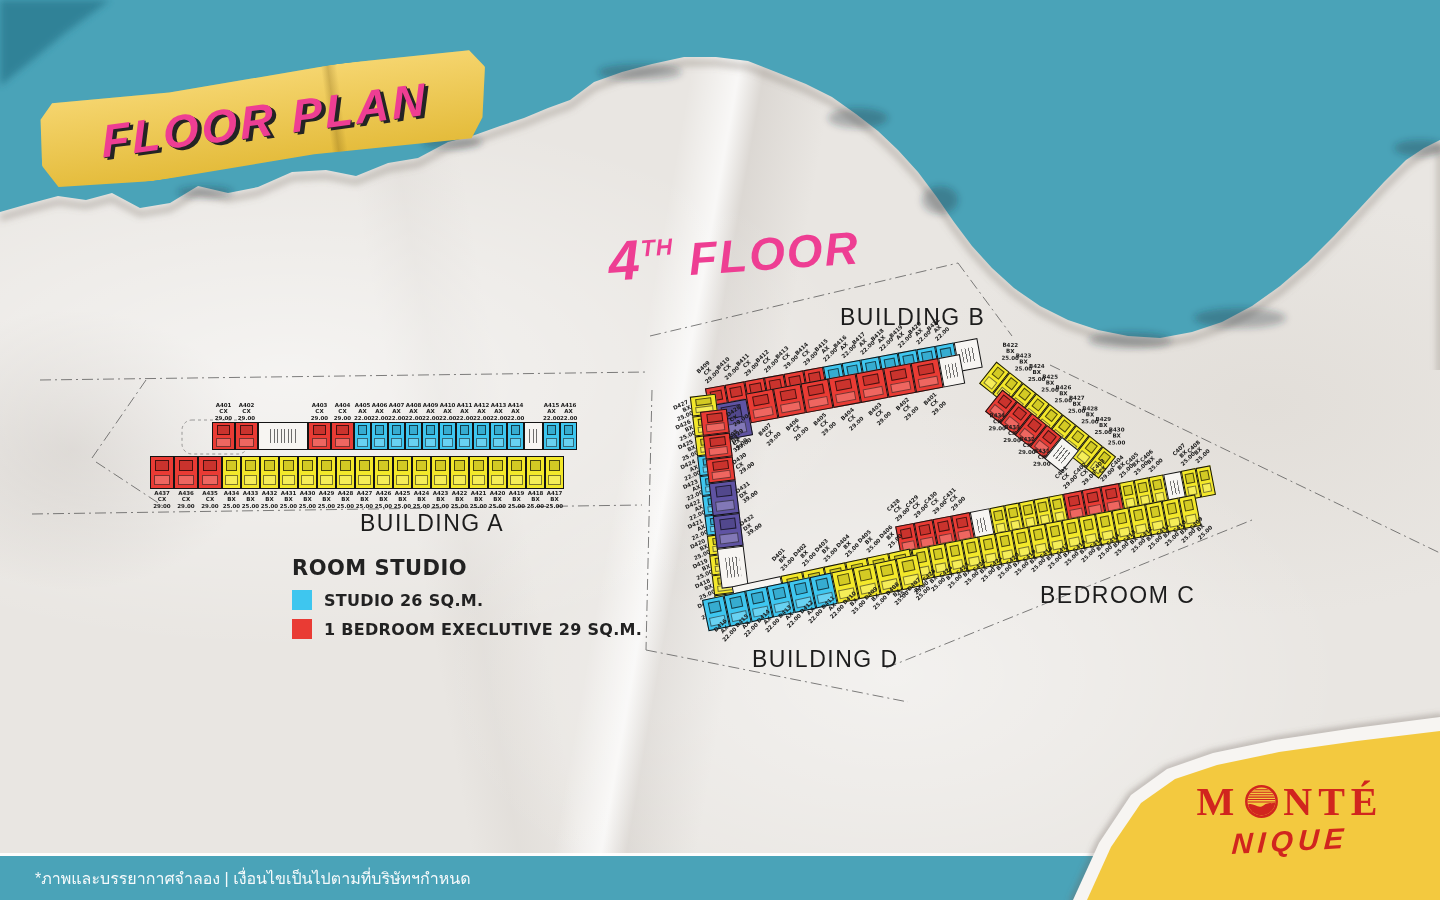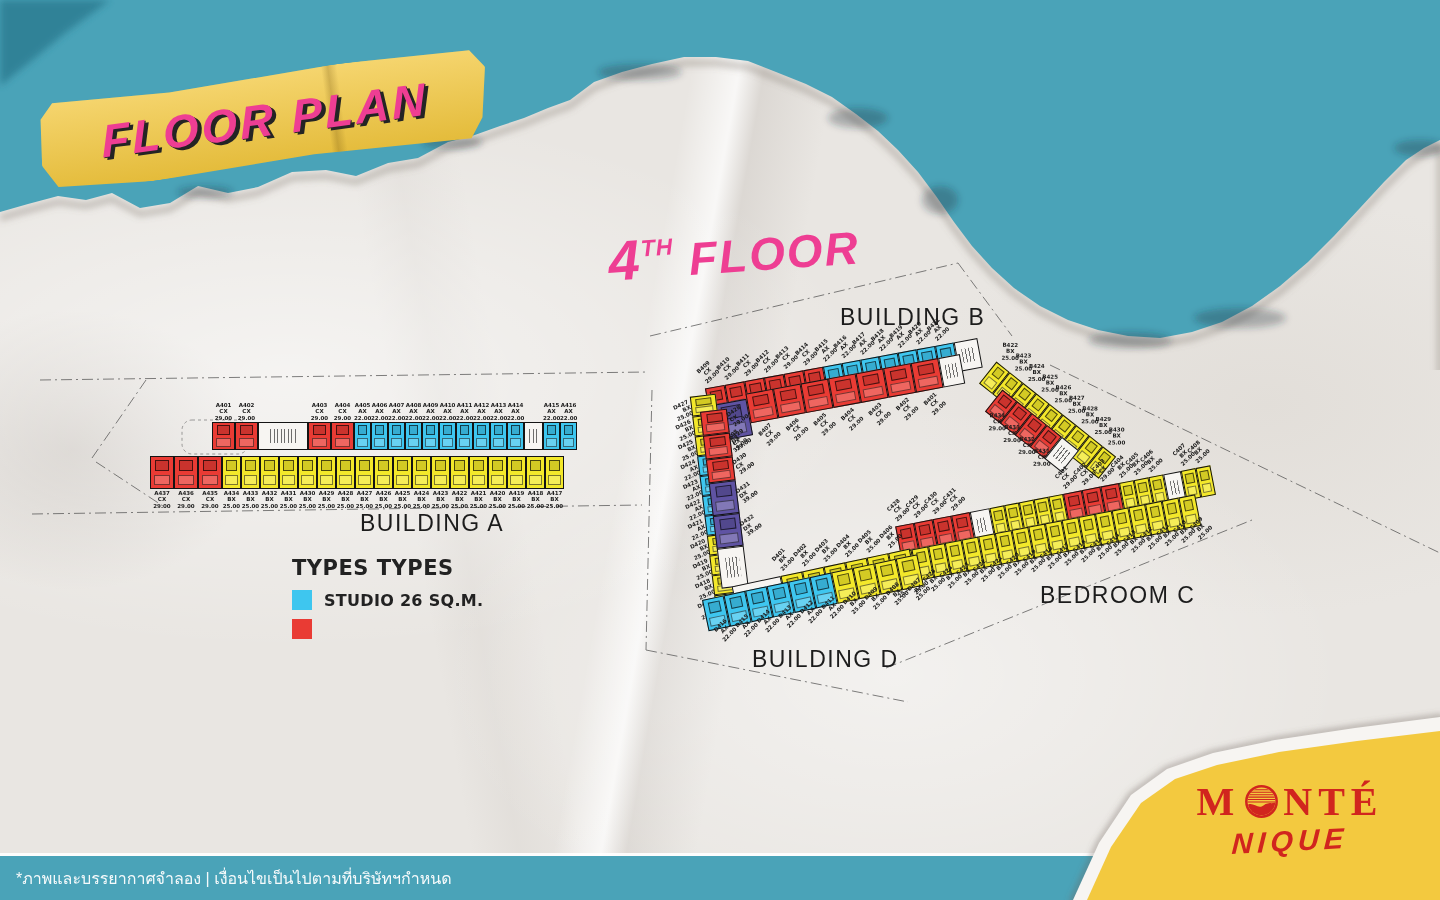--- a/index.html
+++ b/index.html
@@ -62,21 +62,21 @@
   #dashes{position:absolute;left:0;top:0;z-index:3;pointer-events:none;}
   
   #legend{position:absolute;left:292px;top:556px;z-index:5;}
   #legend .lt-title{font:800 21px "DejaVu Sans",sans-serif;color:#222;letter-spacing:.5px;margin-bottom:10px;}
   #legend .li{display:flex;align-items:center;margin-bottom:9px;}
   #legend .sw{width:20px;height:20px;margin-right:12px;flex:none;}
   #legend .ln{font:800 16px "DejaVu Sans",sans-serif;color:#222;letter-spacing:.3px;}
   
   #footer{position:absolute;left:0;top:856px;width:1440px;height:44px;background:#4AA3B8;z-index:6;
     box-shadow:0 -3px 0 rgba(255,255,255,.9);display:flex;align-items:center;}
-  #footer .ft{color:#fff;font:400 16px "Liberation Sans",sans-serif;margin-left:16px;opacity:.95;}
+  #footer .ft{color:#fff;font:400 16px "Liberation Sans",sans-serif;margin-left:35px;opacity:.95;}
   
   #corner{position:absolute;left:1055px;top:695px;z-index:7;pointer-events:none;}
   #logo{position:absolute;left:1158px;top:778px;width:264px;z-index:8;text-align:center;color:#D1251E;}
   #logo .l1{display:flex;align-items:center;justify-content:center;gap:3px;
     font:700 40px "Liberation Serif",serif;letter-spacing:6px;}
   #logo .l1 .seg{display:inline-block;}
   #logo .l2{margin-top:0px;font:italic 800 29px "Liberation Sans",sans-serif;letter-spacing:5px;
     transform:rotate(-3deg) skewX(-6deg);}
 </style>
 </head>
@@ -1033,28 +1033,29 @@
         </div>
       </div>
     </div>
 
   <div class="bname" style="left:360px;top:510px;">BUILDING A</div>
   <div class="bname" style="left:840px;top:304px;">BUILDING B</div>
   <div class="bname" style="left:1040px;top:582px;">BEDROOM C</div>
   <div class="bname" style="left:752px;top:646px;">BUILDING D</div>
 
   <div id="legend">
-    <div class="lt-title">TYPES TYPES</div>
+    <div class="lt-title">ROOM STUDIO</div>
     <div id="legend-items">
         <div class="li">
           <div class="sw" style="background: rgb(62, 198, 239);"></div>
           <div class="ln">STUDIO 26 SQ.M.</div>
         </div>
         <div class="li">
           <div class="sw" style="background: rgb(233, 59, 52);"></div>
+          <div class="ln">1 BEDROOM EXECLUTIVE 29 SQ.M.</div>
         </div>
       </div>
   </div>
 
   <div id="footer">
     <span class="ft">*ภาพและบรรยากาศจำลอง | เงื่อนไขเป็นไปตามที่บริษัทฯกำหนด</span>
   </div>
 
   <svg id="corner" width="385" height="205" viewBox="0 0 385 205">
     <defs>

